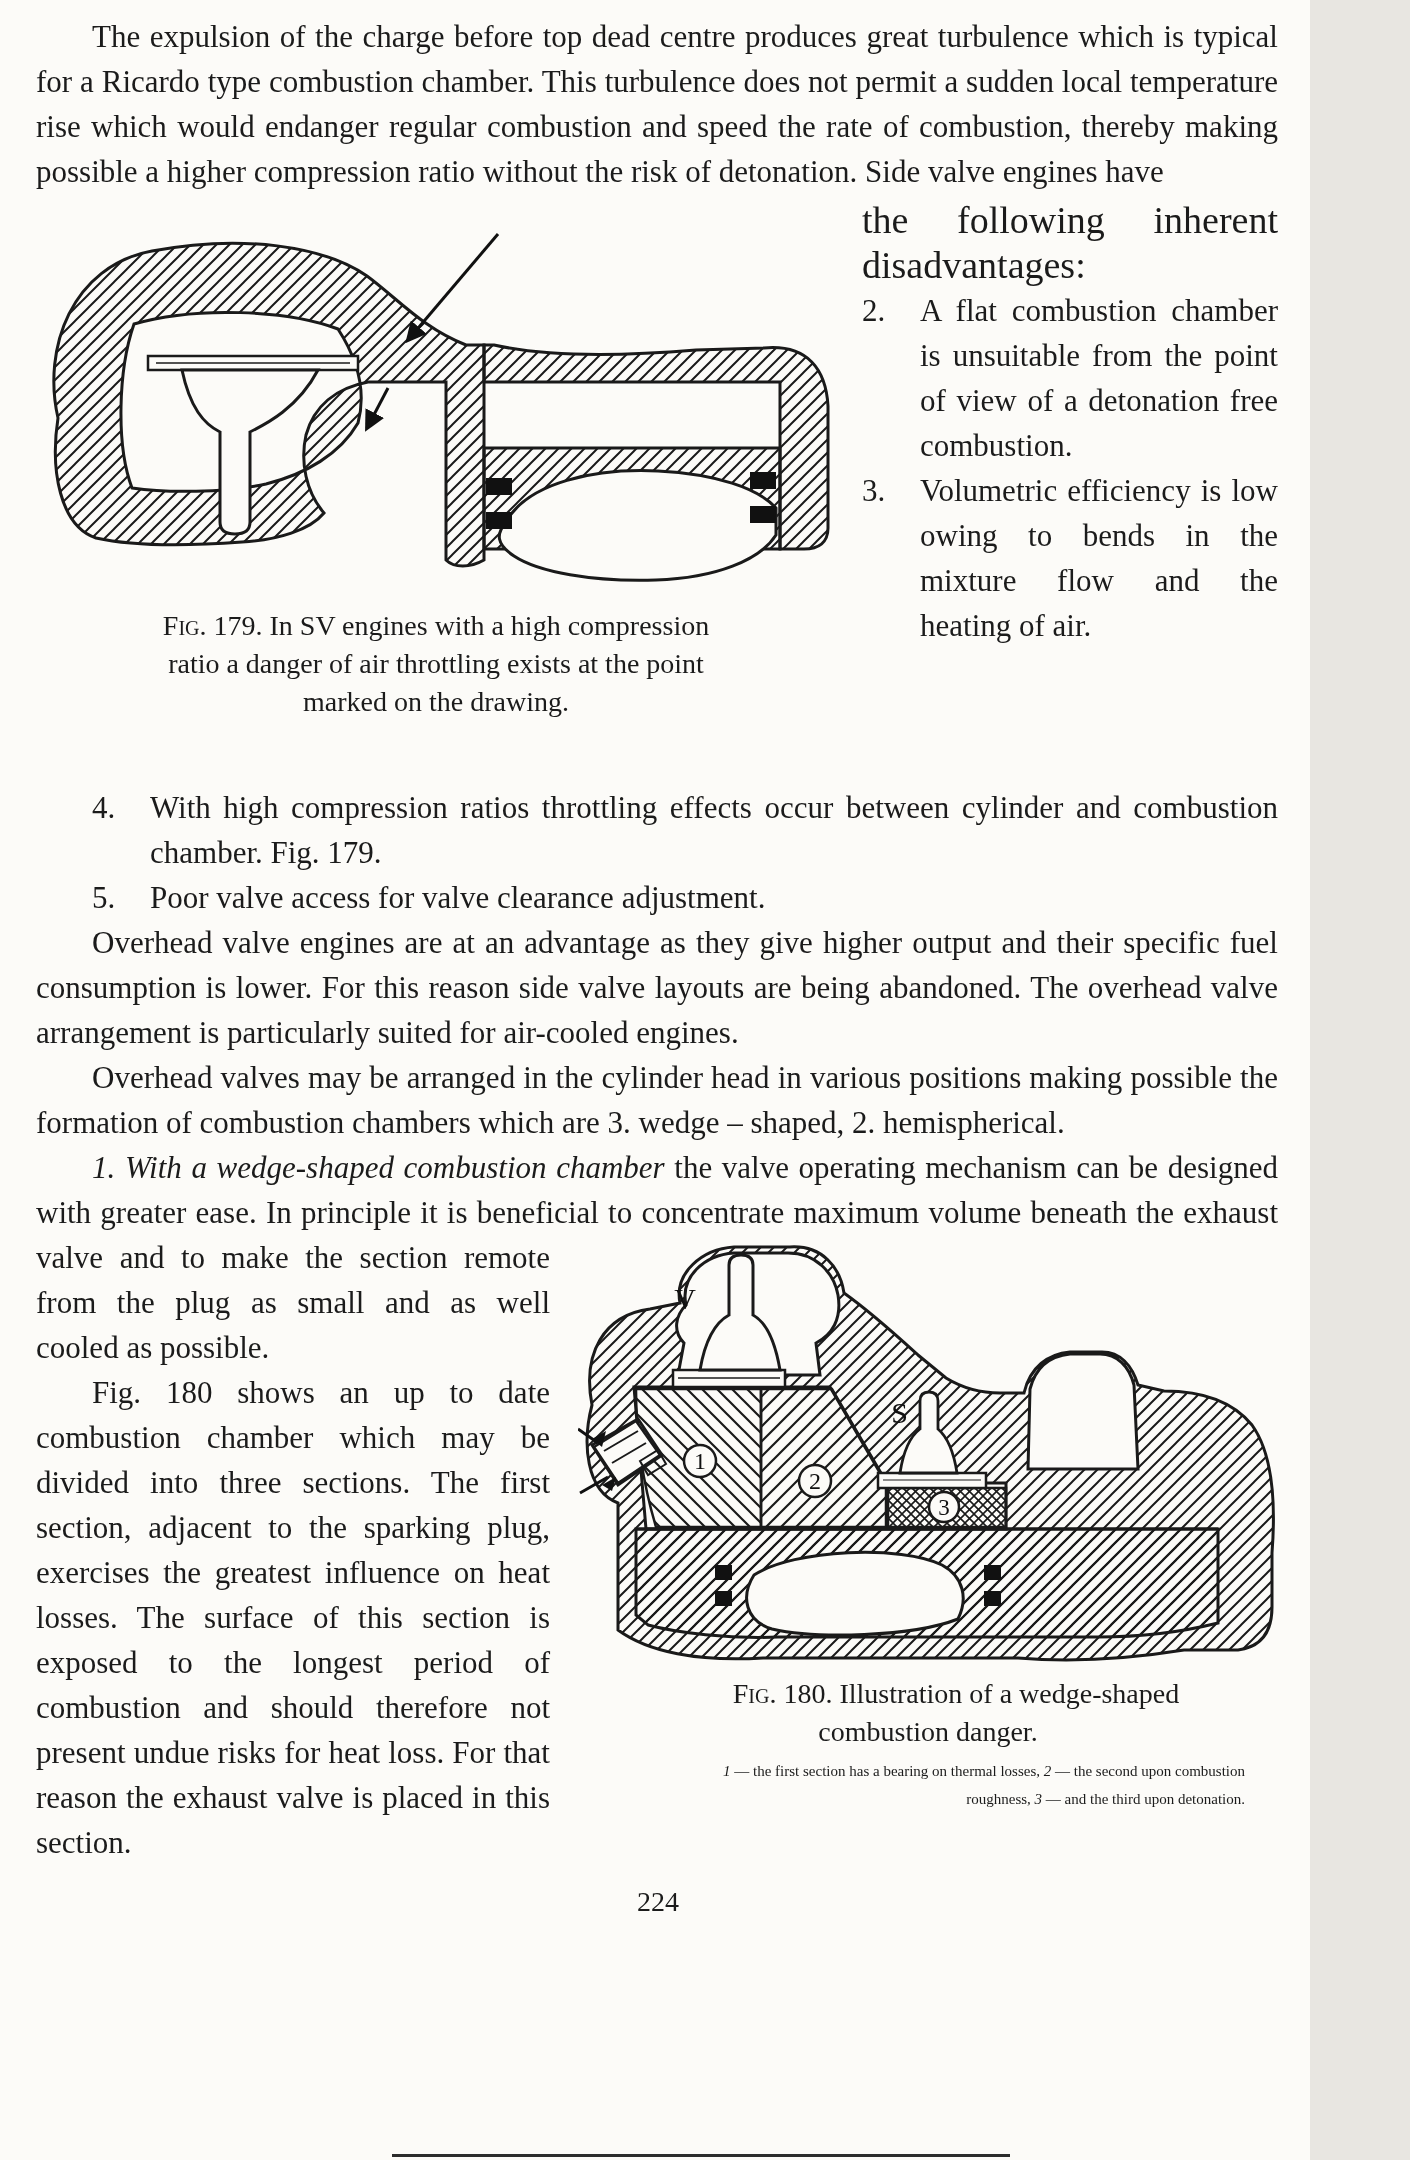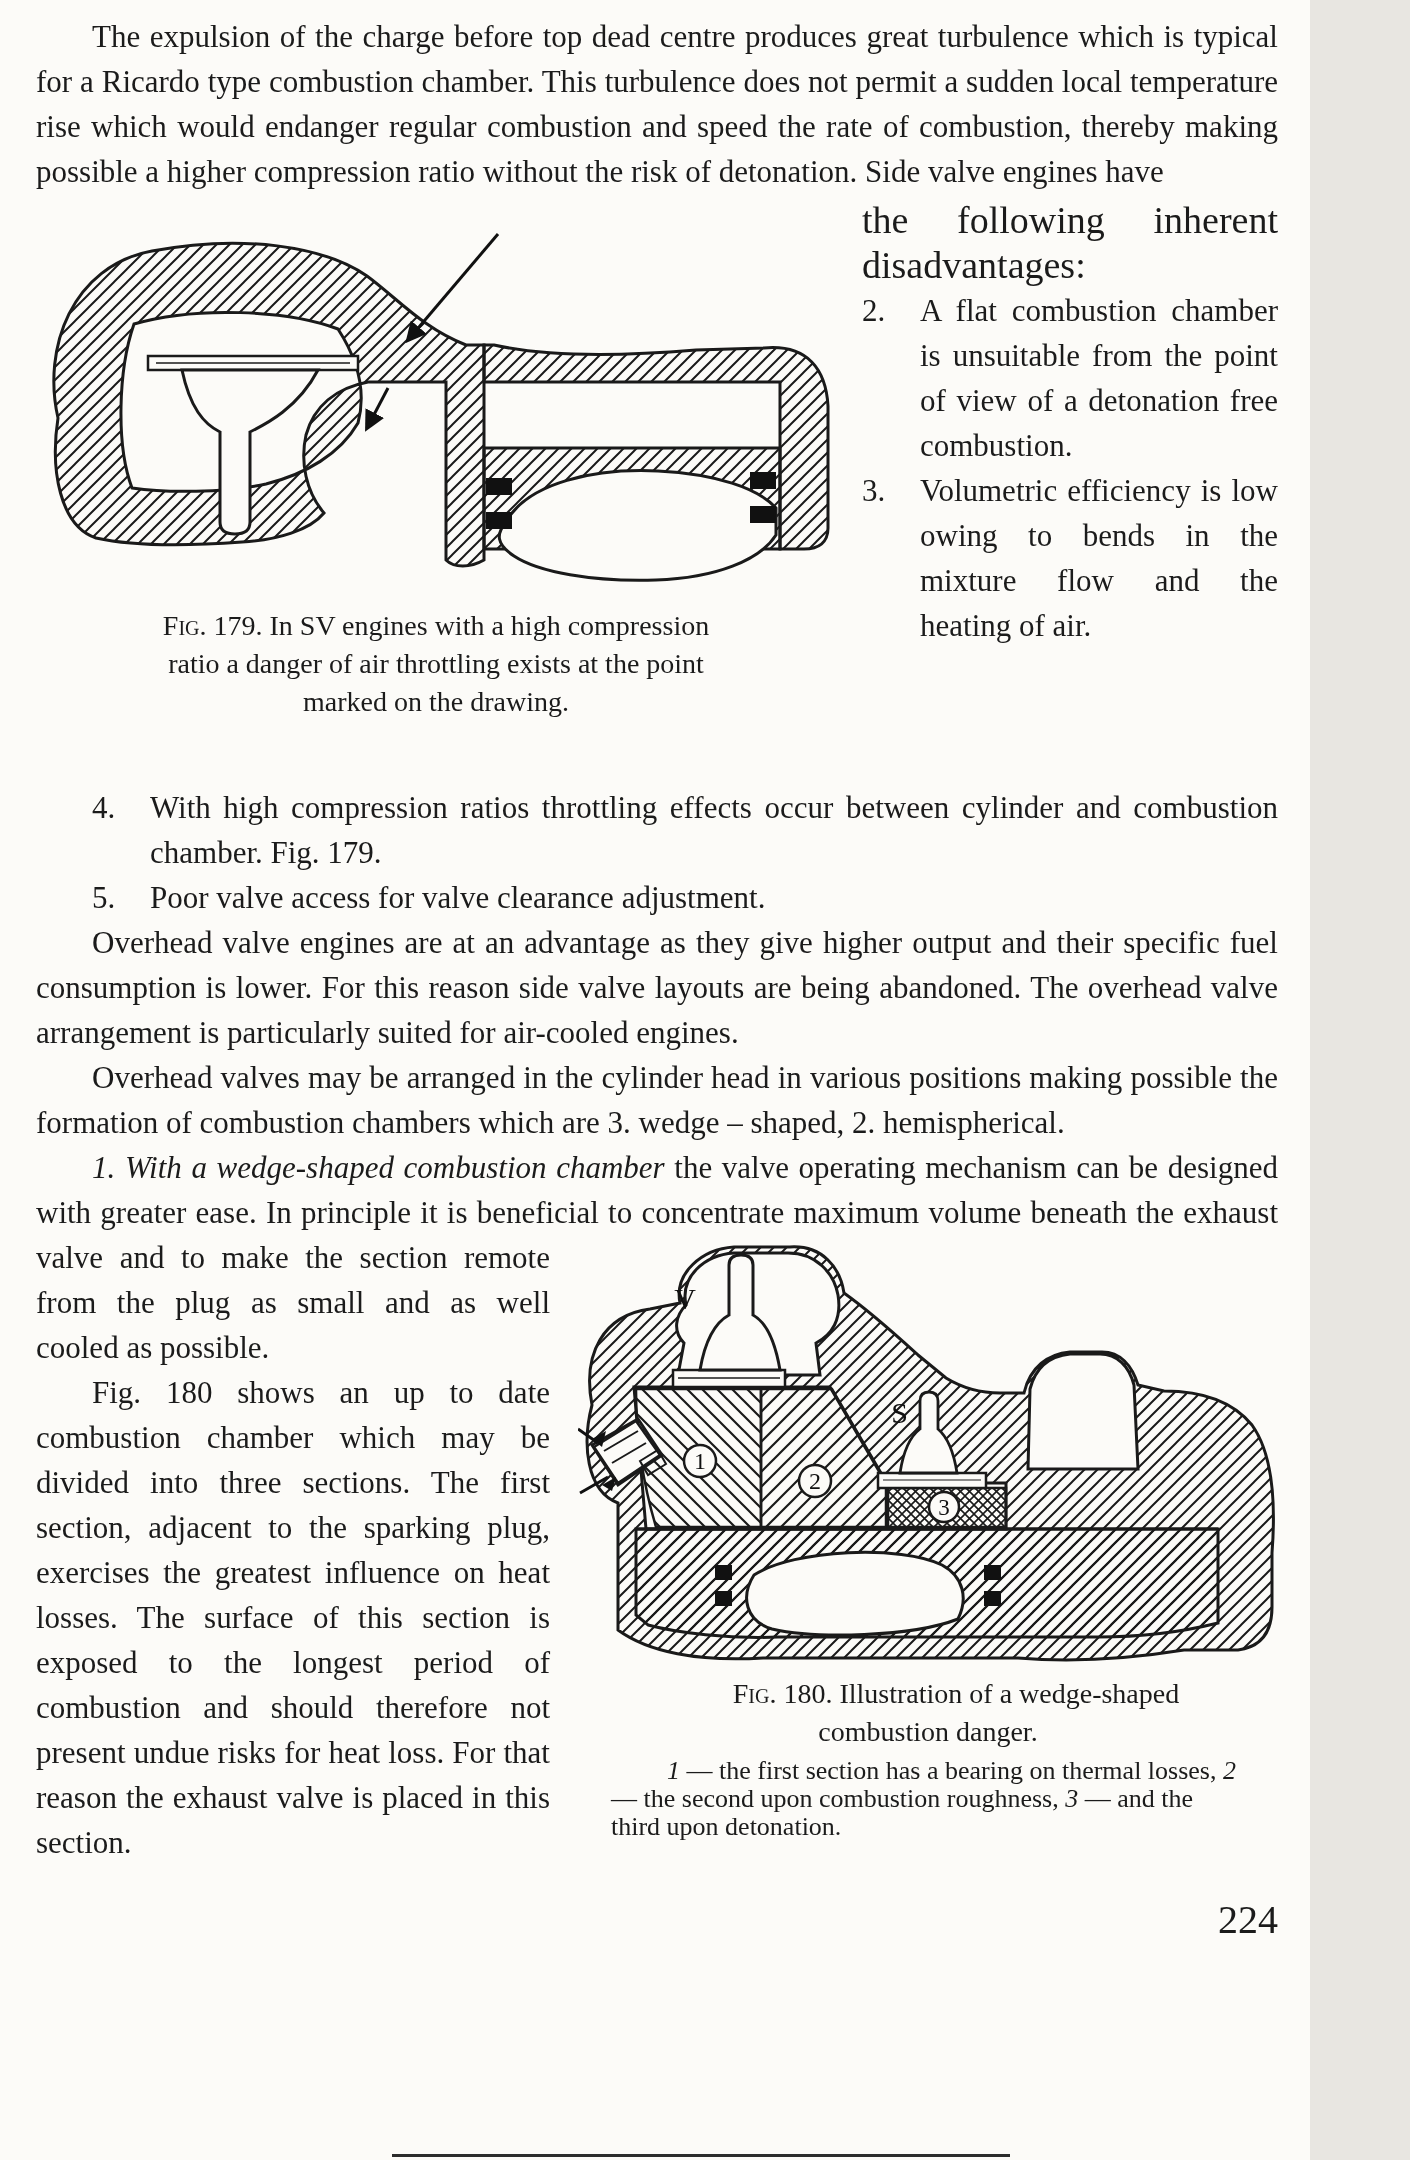--- a/index.html
+++ b/index.html
@@ -28,23 +28,23 @@
   .rcnum{display:inline-block;width:58px;text-indent:0;}
 
   
   .wide-list{clear:both;padding-top:2px;}
   .wide-item{font-size:31px;line-height:45px;text-align:justify;margin-left:114px;text-indent:-58px;}
   .wnum{display:inline-block;width:58px;text-indent:0;}
 
   
   .fig180f{float:right;width:700px;margin:0 0 10px 28px;}
   .figcap180{display:block;width:620px;margin:10px auto 0;font-size:28px;line-height:38px;text-align:center;}
-  .legend180{display:block;width:634px;margin:6px auto 0;font-size:26px;line-height:28px;text-align:left;}
+  .legend180{display:block;width:634px;margin:6px auto 0;font-size:15px;line-height:28px;text-align:right;}
 
-  .pagenum{clear:both;font-size:40px;line-height:38px;margin:36px 0 0 2px;text-align:right;}
+  .pagenum{clear:both;font-size:28px;line-height:38px;margin:18px 0 0 2px;text-align:center;}
   .scanline{position:absolute;left:392px;top:2154px;width:618px;height:3px;background:#2c2c2c;}
   figure{margin:0;}
   svg{display:block;}
 </style>
 </head>
 <body>
 
 <div class="page">
 
   <div class="bp ind">The expulsion of the charge before top dead centre produces great turbulence which is typical for a Ricardo type combustion chamber. This turbulence does not permit a sudden local temperature rise which would endanger regular combustion and speed the rate of combustion, thereby making possible a higher compression ratio without the risk of detonation. Side valve engines have</div>

